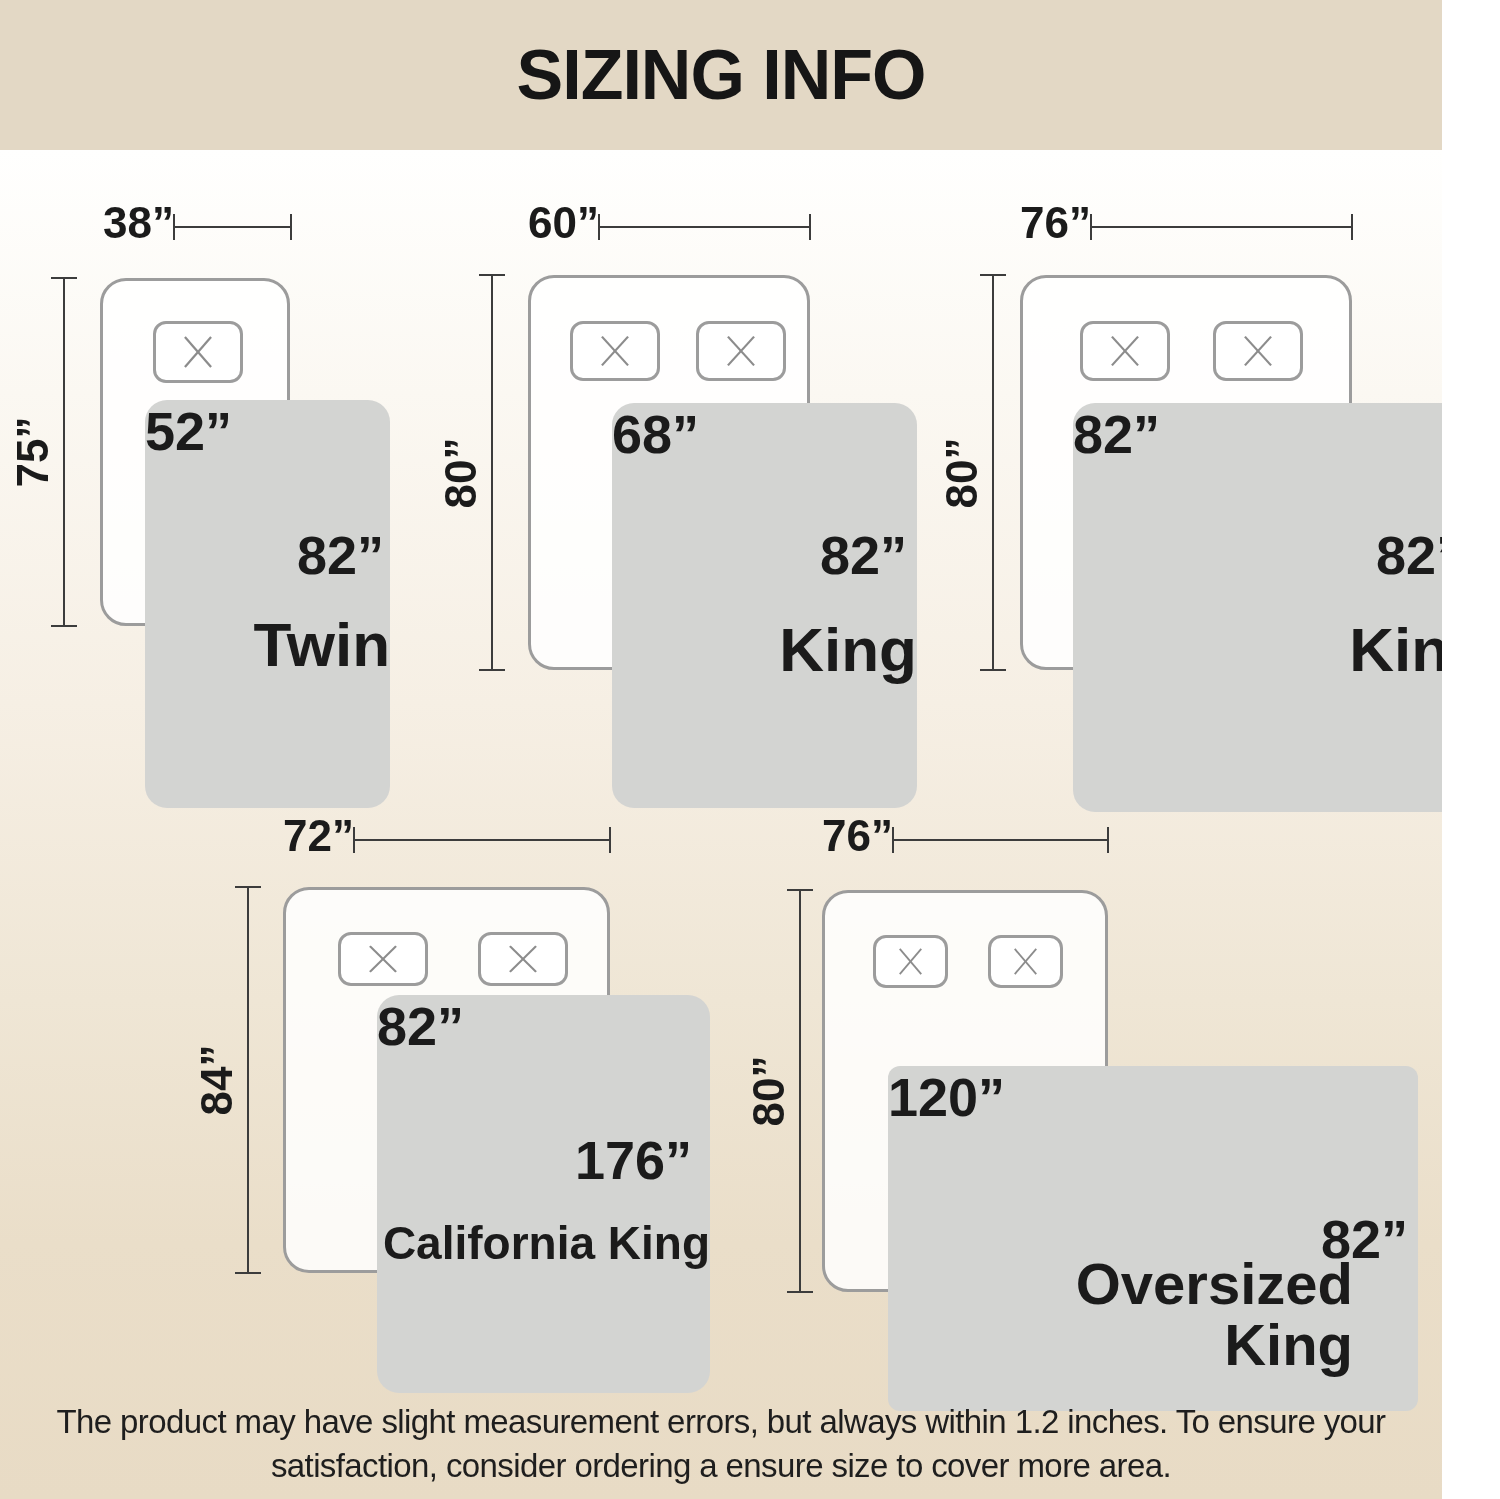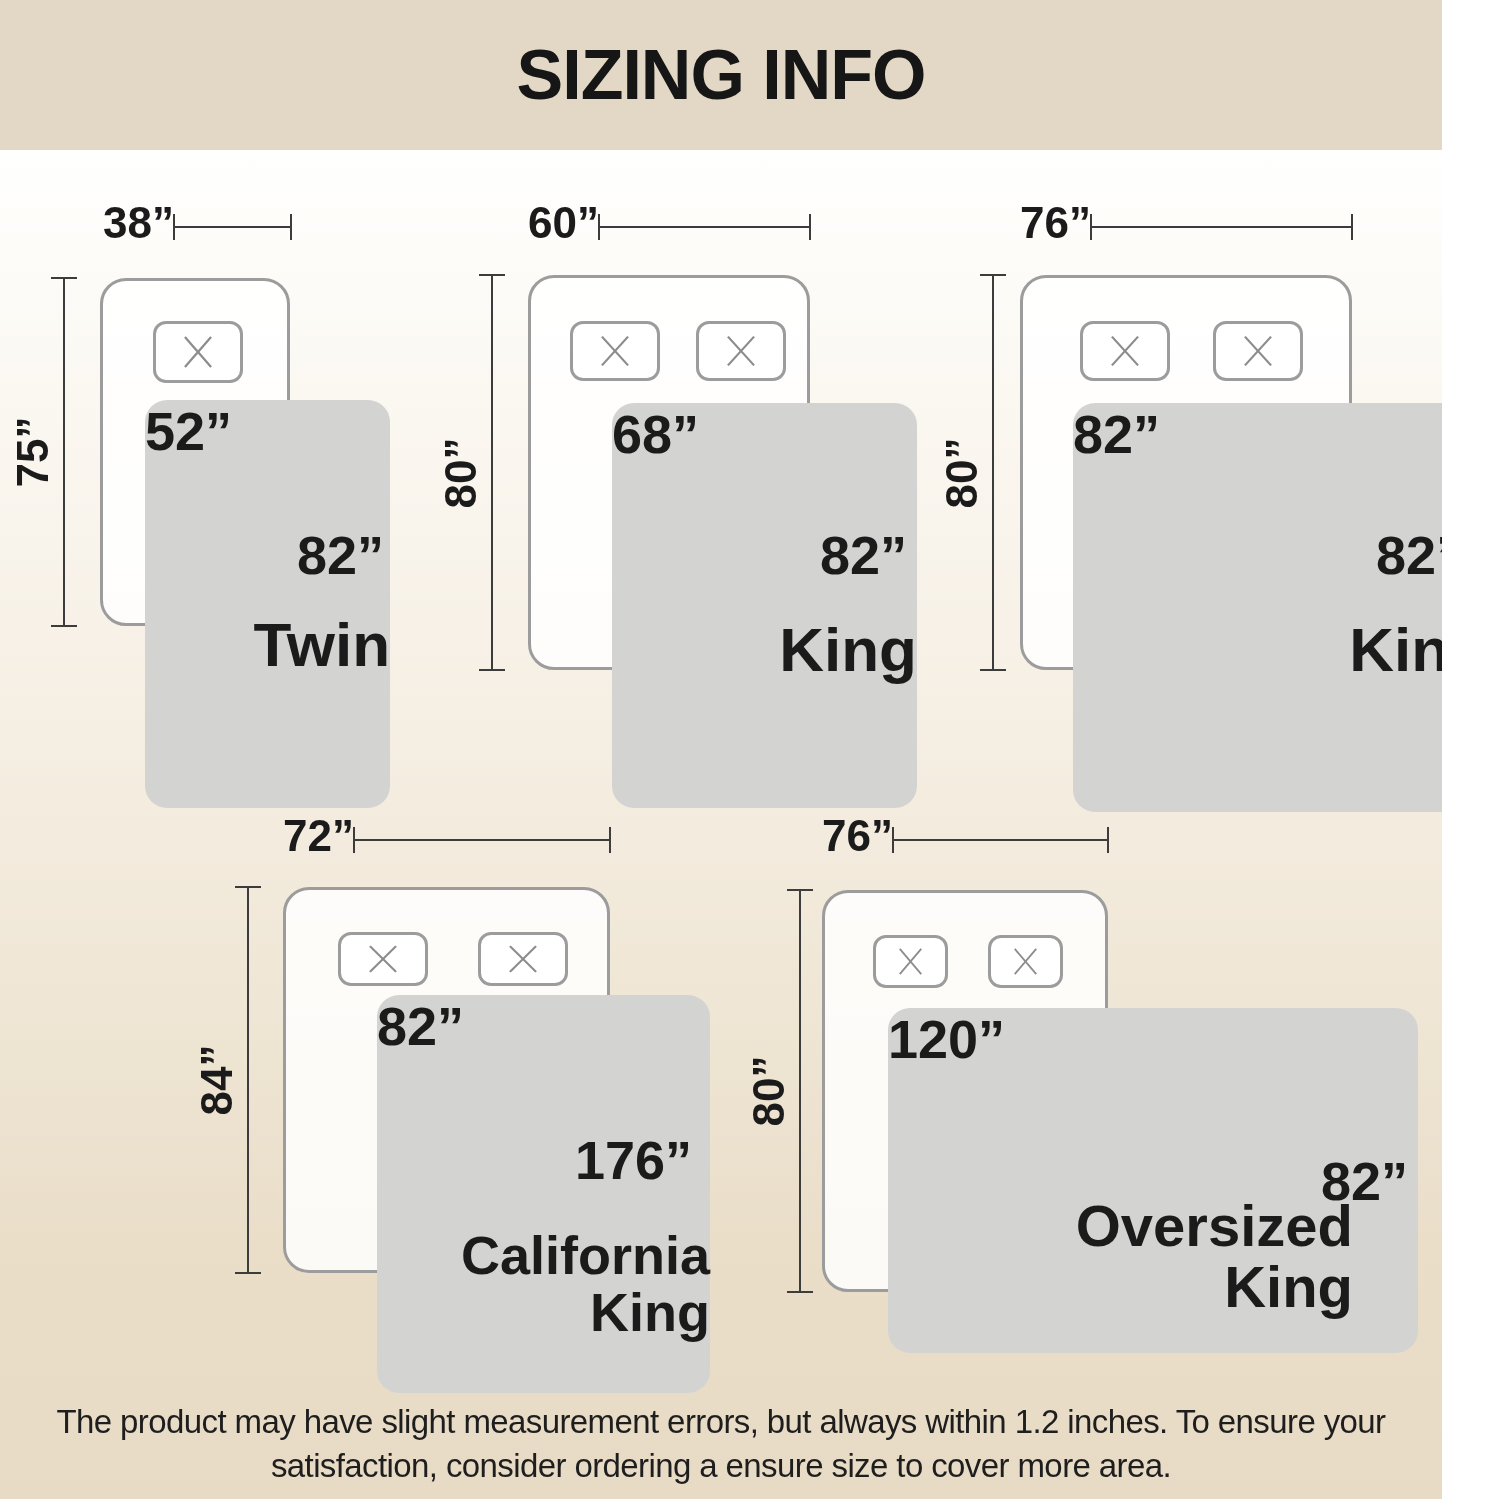--- a/index.html
+++ b/index.html
@@ -76,28 +76,28 @@
   #king .blk-right{top:125px;right:24px;}
   #king .blk-name{top:214px;margin-left:15px;}
 
   #california-king .hdim{left:283px;top:814px;width:327px;}
   #california-king .vdim{left:247px;top:887px;height:386px;}
   #california-king .bed{left:283px;top:887px;width:327px;height:386px;}
   #california-king .pillow.p1{left:52px;top:42px;width:90px;height:54px;}
   #california-king .pillow.p2{left:192px;top:42px;width:90px;height:54px;}
   #california-king .blanket{left:377px;top:995px;width:333px;height:398px;}
   #california-king .blk-right{top:138px;right:18px;}
-  #california-king .blk-name{top:232px;font-size:54px;}
+  #california-king .blk-name{top:224px;font-size:46px;}
 
   #oversized-king .hdim{left:822px;top:814px;width:286px;}
   #oversized-king .vdim{left:799px;top:890px;height:402px;}
   #oversized-king .bed{left:822px;top:890px;width:286px;height:402px;}
   #oversized-king .pillow.p1{left:48px;top:42px;width:75px;height:53px;}
   #oversized-king .pillow.p2{left:163px;top:42px;width:75px;height:53px;}
-  #oversized-king .blanket{left:888px;top:1008px;width:530px;height:345px;}
+  #oversized-king .blanket{left:888px;top:1066px;width:530px;height:345px;border-radius:12px;}
   #oversized-king .blk-right{top:146px;right:10px;}
   #oversized-king .blk-name{top:188px;font-size:58px;padding:0 65px;}
 
   
   .note{position:absolute;left:0;right:0;top:1400px;text-align:center;}
   .note p{margin:0;font-size:33px;letter-spacing:-0.6px;line-height:1.32;color:#1e1e1e;white-space:nowrap;}
 </style>
 </head>
 <body>
 

